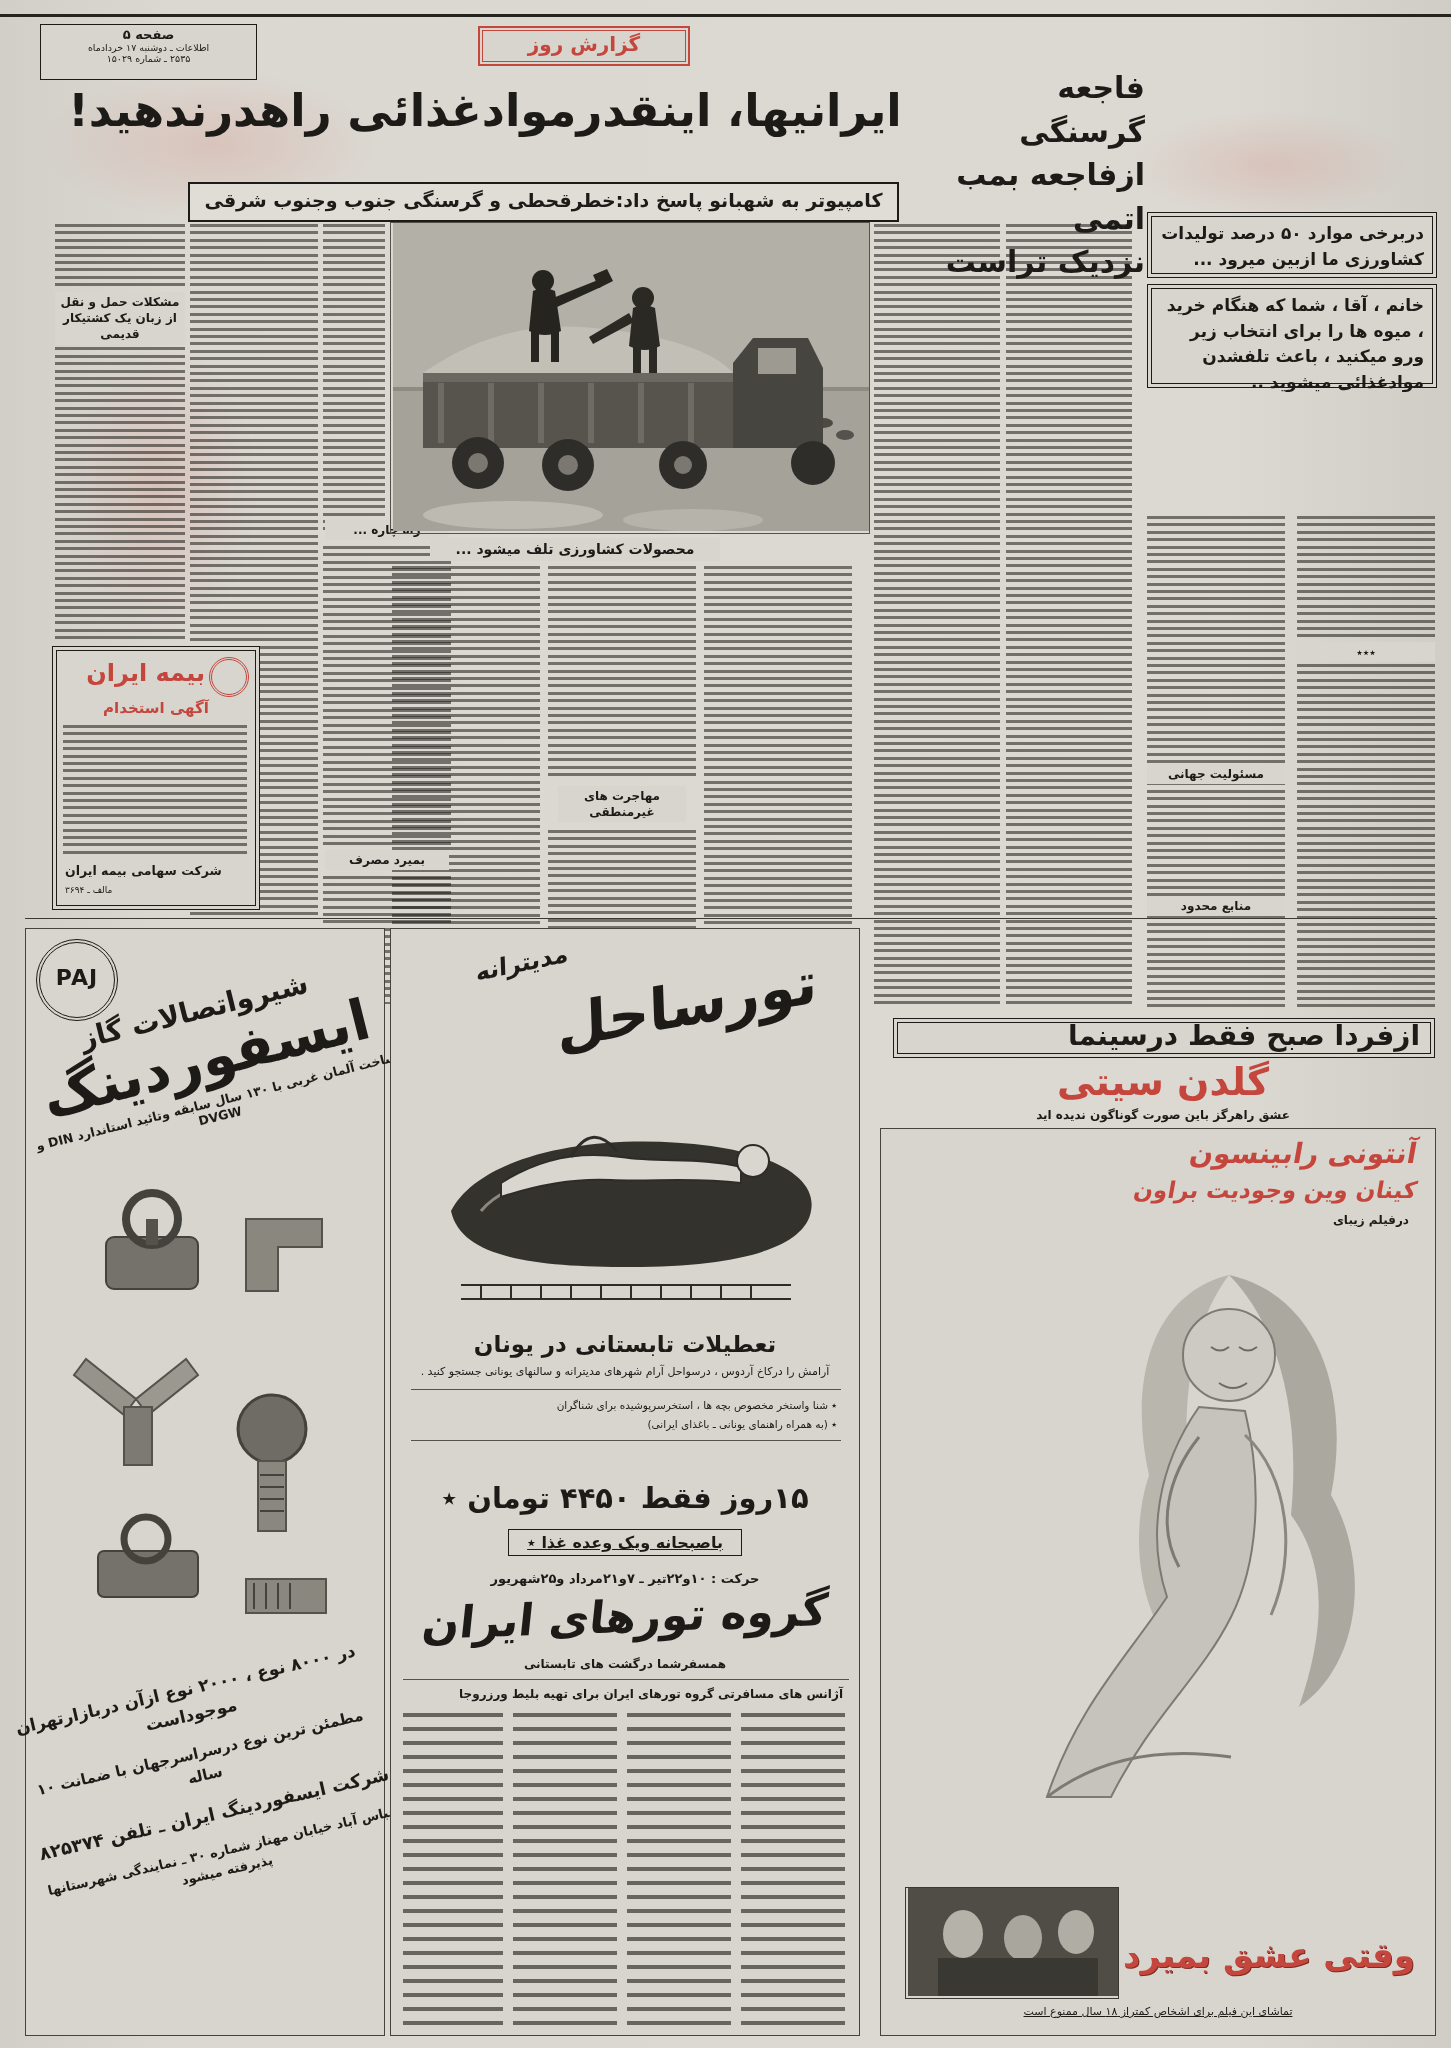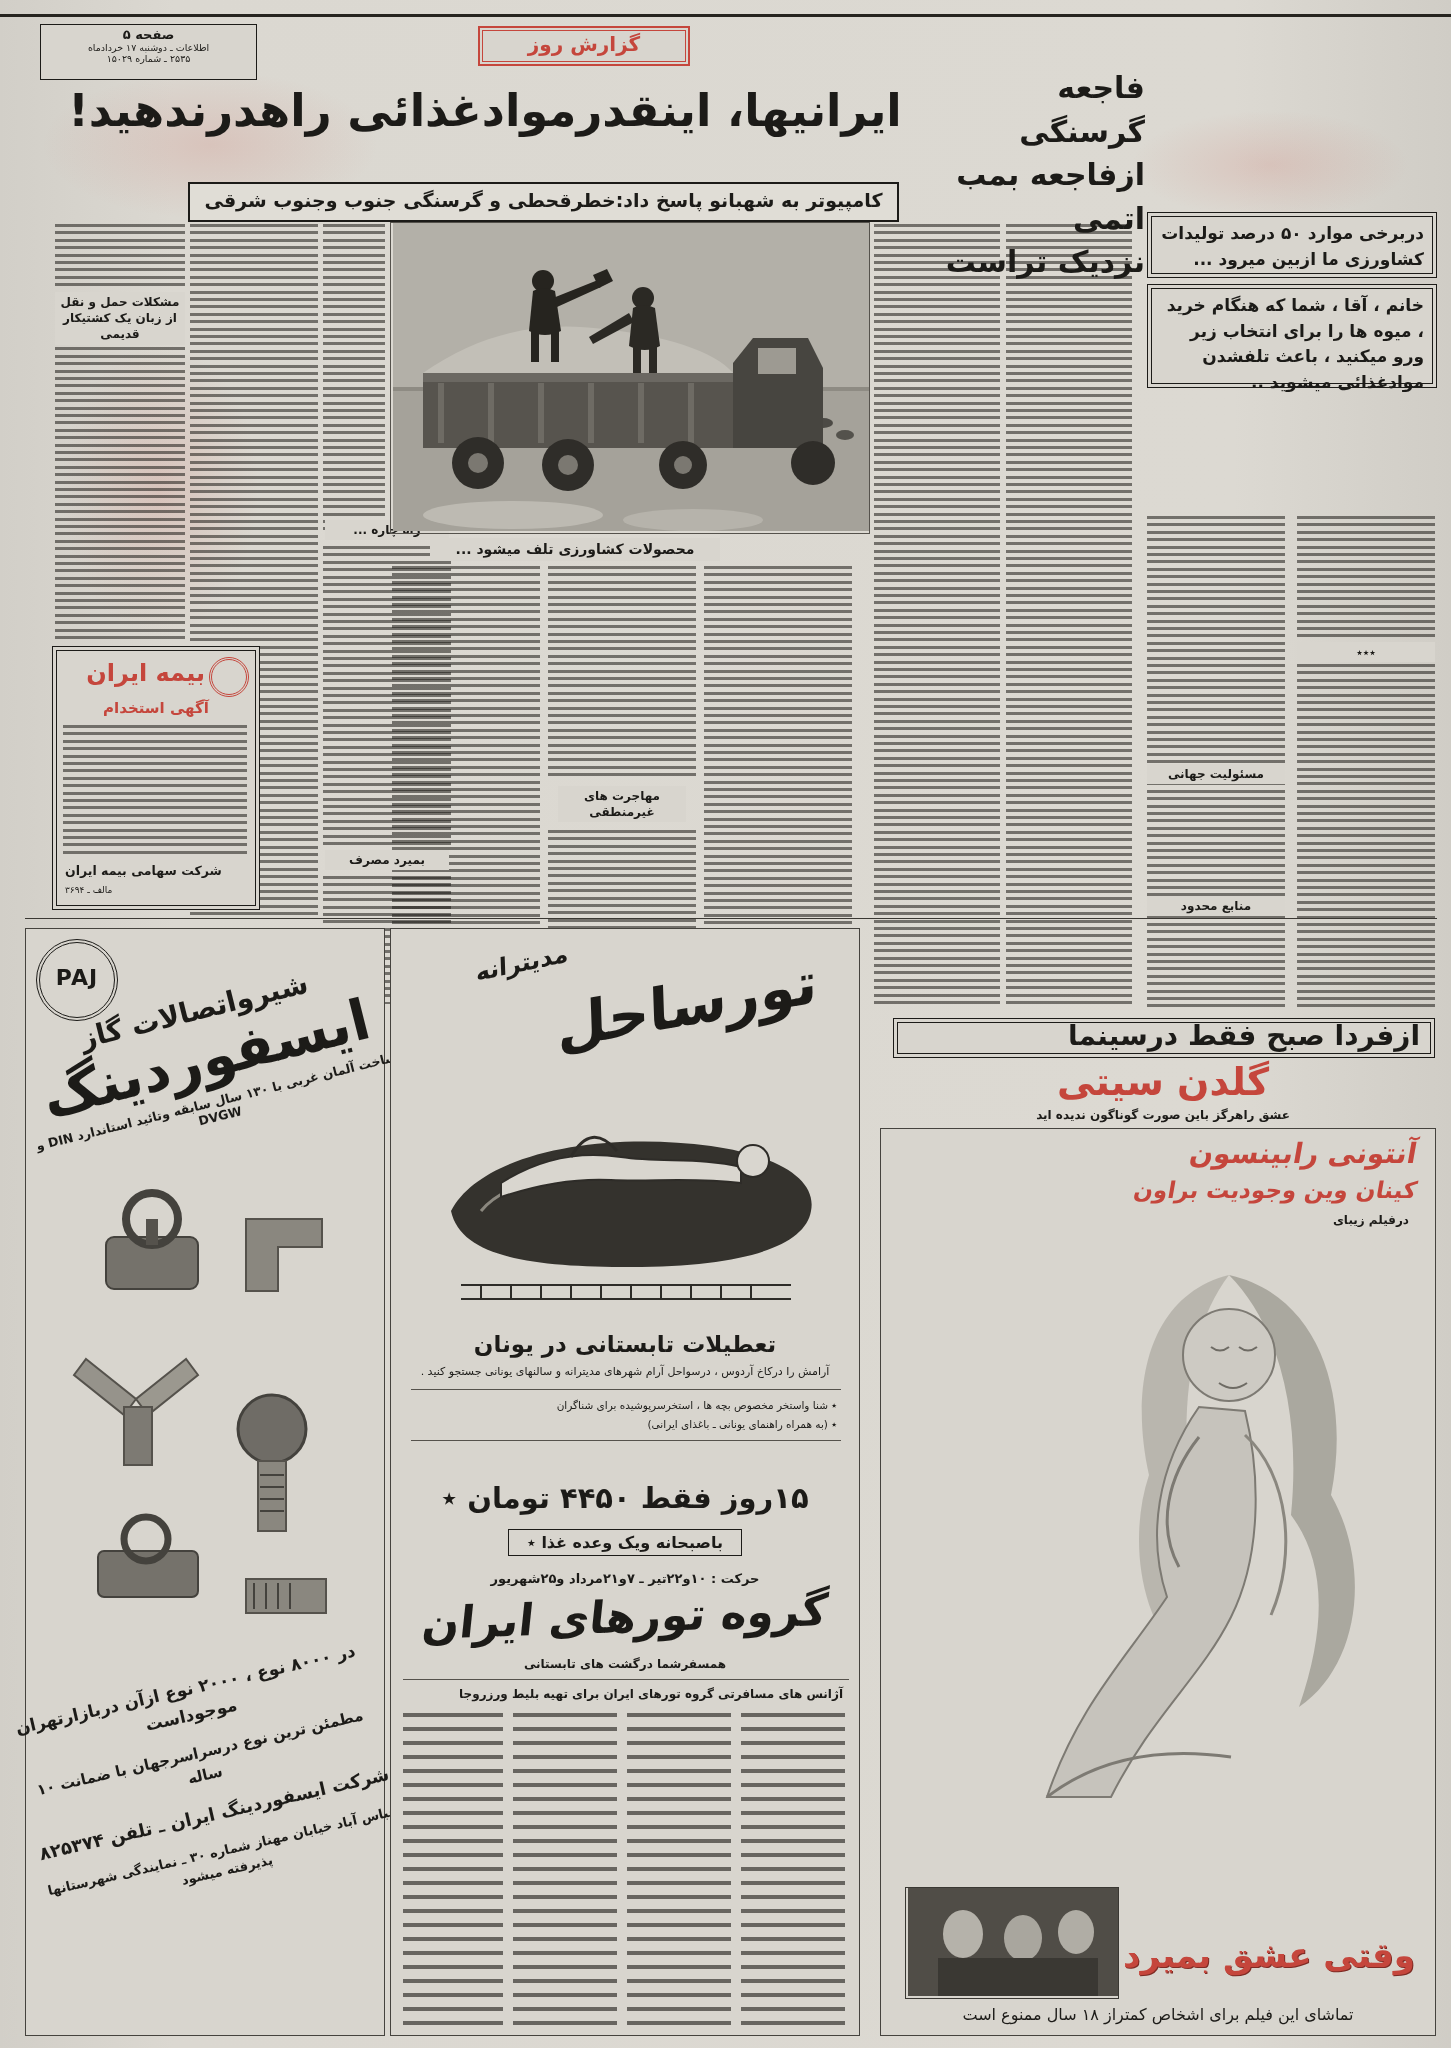--- a/index.html
+++ b/index.html
@@ -221,21 +221,21 @@
       </svg>
     </div>
     <div class="abs center bold" style="left:0;top:402px;width:100%;font-size:23px;">تعطیلات تابستانی در یونان</div>
     <div class="abs center" style="left:0;top:436px;width:100%;font-size:11px;">آرامش را درکاخ آردوس ، درسواحل آرام شهرهای مدیترانه و سالنهای یونانی جستجو کنید .</div>
     <div class="abs" style="left:20px;top:460px;width:430px;border-top:1px solid #55524c;border-bottom:1px solid #55524c;padding:6px 4px;font-size:10.5px;line-height:1.8;text-align:right;box-sizing:border-box;">
       <div>٭ شنا واستخر مخصوص بچه ها ، استخرسرپوشیده برای شناگران</div>
       <div>٭ (به همراه راهنمای یونانی ـ باغذای ایرانی)</div>
     </div>
     <div class="abs center" style="left:0;top:552px;width:100%;font-size:29px;font-weight:800;">۱۵روز فقط ۴۴۵۰ تومان ٭</div>
     <div class="abs center" style="left:0;top:600px;width:100%;">
-      <span class="bold" style="display:inline-block;border:1.5px solid var(--ink);padding:3px 18px;font-size:16px;">باصبحانه ویک وعده غذا ٭</span>
+      <span class="bold" style="display:inline-block;border:1.5px solid var(--ink);padding:3px 18px;font-size:16px;text-decoration:underline;">باصبحانه ویک وعده غذا ٭</span>
     </div>
     <div class="abs center bold" style="left:0;top:642px;width:100%;font-size:13px;">حرکت : ۱۰و۲۲تیر ـ ۷و۲۱مرداد و۲۵شهریور</div>
     <div class="abs center" style="left:0;top:662px;width:100%;font-size:44px;font-weight:800;transform:rotate(-2deg) skewX(-8deg);">گروه تورهای ایران</div>
     <div class="abs center bold" style="left:0;top:728px;width:100%;font-size:12px;">همسفرشما درگشت های تابستانی</div>
     <div class="abs" style="left:12px;top:750px;width:446px;border-top:1px solid #55524c;"></div>
     <div class="abs bold" style="right:16px;top:758px;font-size:12px;margin-left:47px;">آژانس های مسافرتی گروه تورهای ایران برای تهیه بلیط ورزروجا</div>
     <div class="abs rows" style="right:14px;top:784px;width:104px;height:312px;"></div>
     <div class="abs rows" style="right:128px;top:784px;width:104px;height:312px;"></div>
     <div class="abs rows" style="right:242px;top:784px;width:104px;height:312px;"></div>
     <div class="abs rows" style="right:356px;top:784px;width:100px;height:312px;"></div>
@@ -267,16 +267,16 @@
     <div class="abs" style="left:24px;top:758px;width:212px;height:110px;border:1px solid #3a3833;">
       <svg width="210" height="108" viewBox="0 0 210 108">
         <rect width="210" height="108" fill="#504d47"></rect>
         <ellipse cx="55" cy="46" rx="20" ry="24" fill="#b5b2aa"></ellipse>
         <ellipse cx="115" cy="50" rx="19" ry="23" fill="#a9a69e"></ellipse>
         <ellipse cx="168" cy="44" rx="18" ry="22" fill="#b0ada5"></ellipse>
         <rect x="30" y="70" width="160" height="38" fill="#3a3833"></rect>
       </svg>
     </div>
     <div class="abs center red" style="right:16px;top:806px;width:300px;font-size:34px;font-weight:800;text-shadow:1px 1px 0 #7e2b24;">وقتی عشق بمیرد</div>
-    <div class="abs center" style="left:0;top:876px;width:100%;font-size:16px;">تماشای این فیلم برای اشخاص کمتراز ۱۸ سال ممنوع است</div>
+    <div class="abs center" style="left:0;top:876px;width:100%;font-size:11px;text-decoration:underline;">تماشای این فیلم برای اشخاص کمتراز ۱۸ سال ممنوع است</div>
   </div>
 
 </div>
 
 </body></html>

